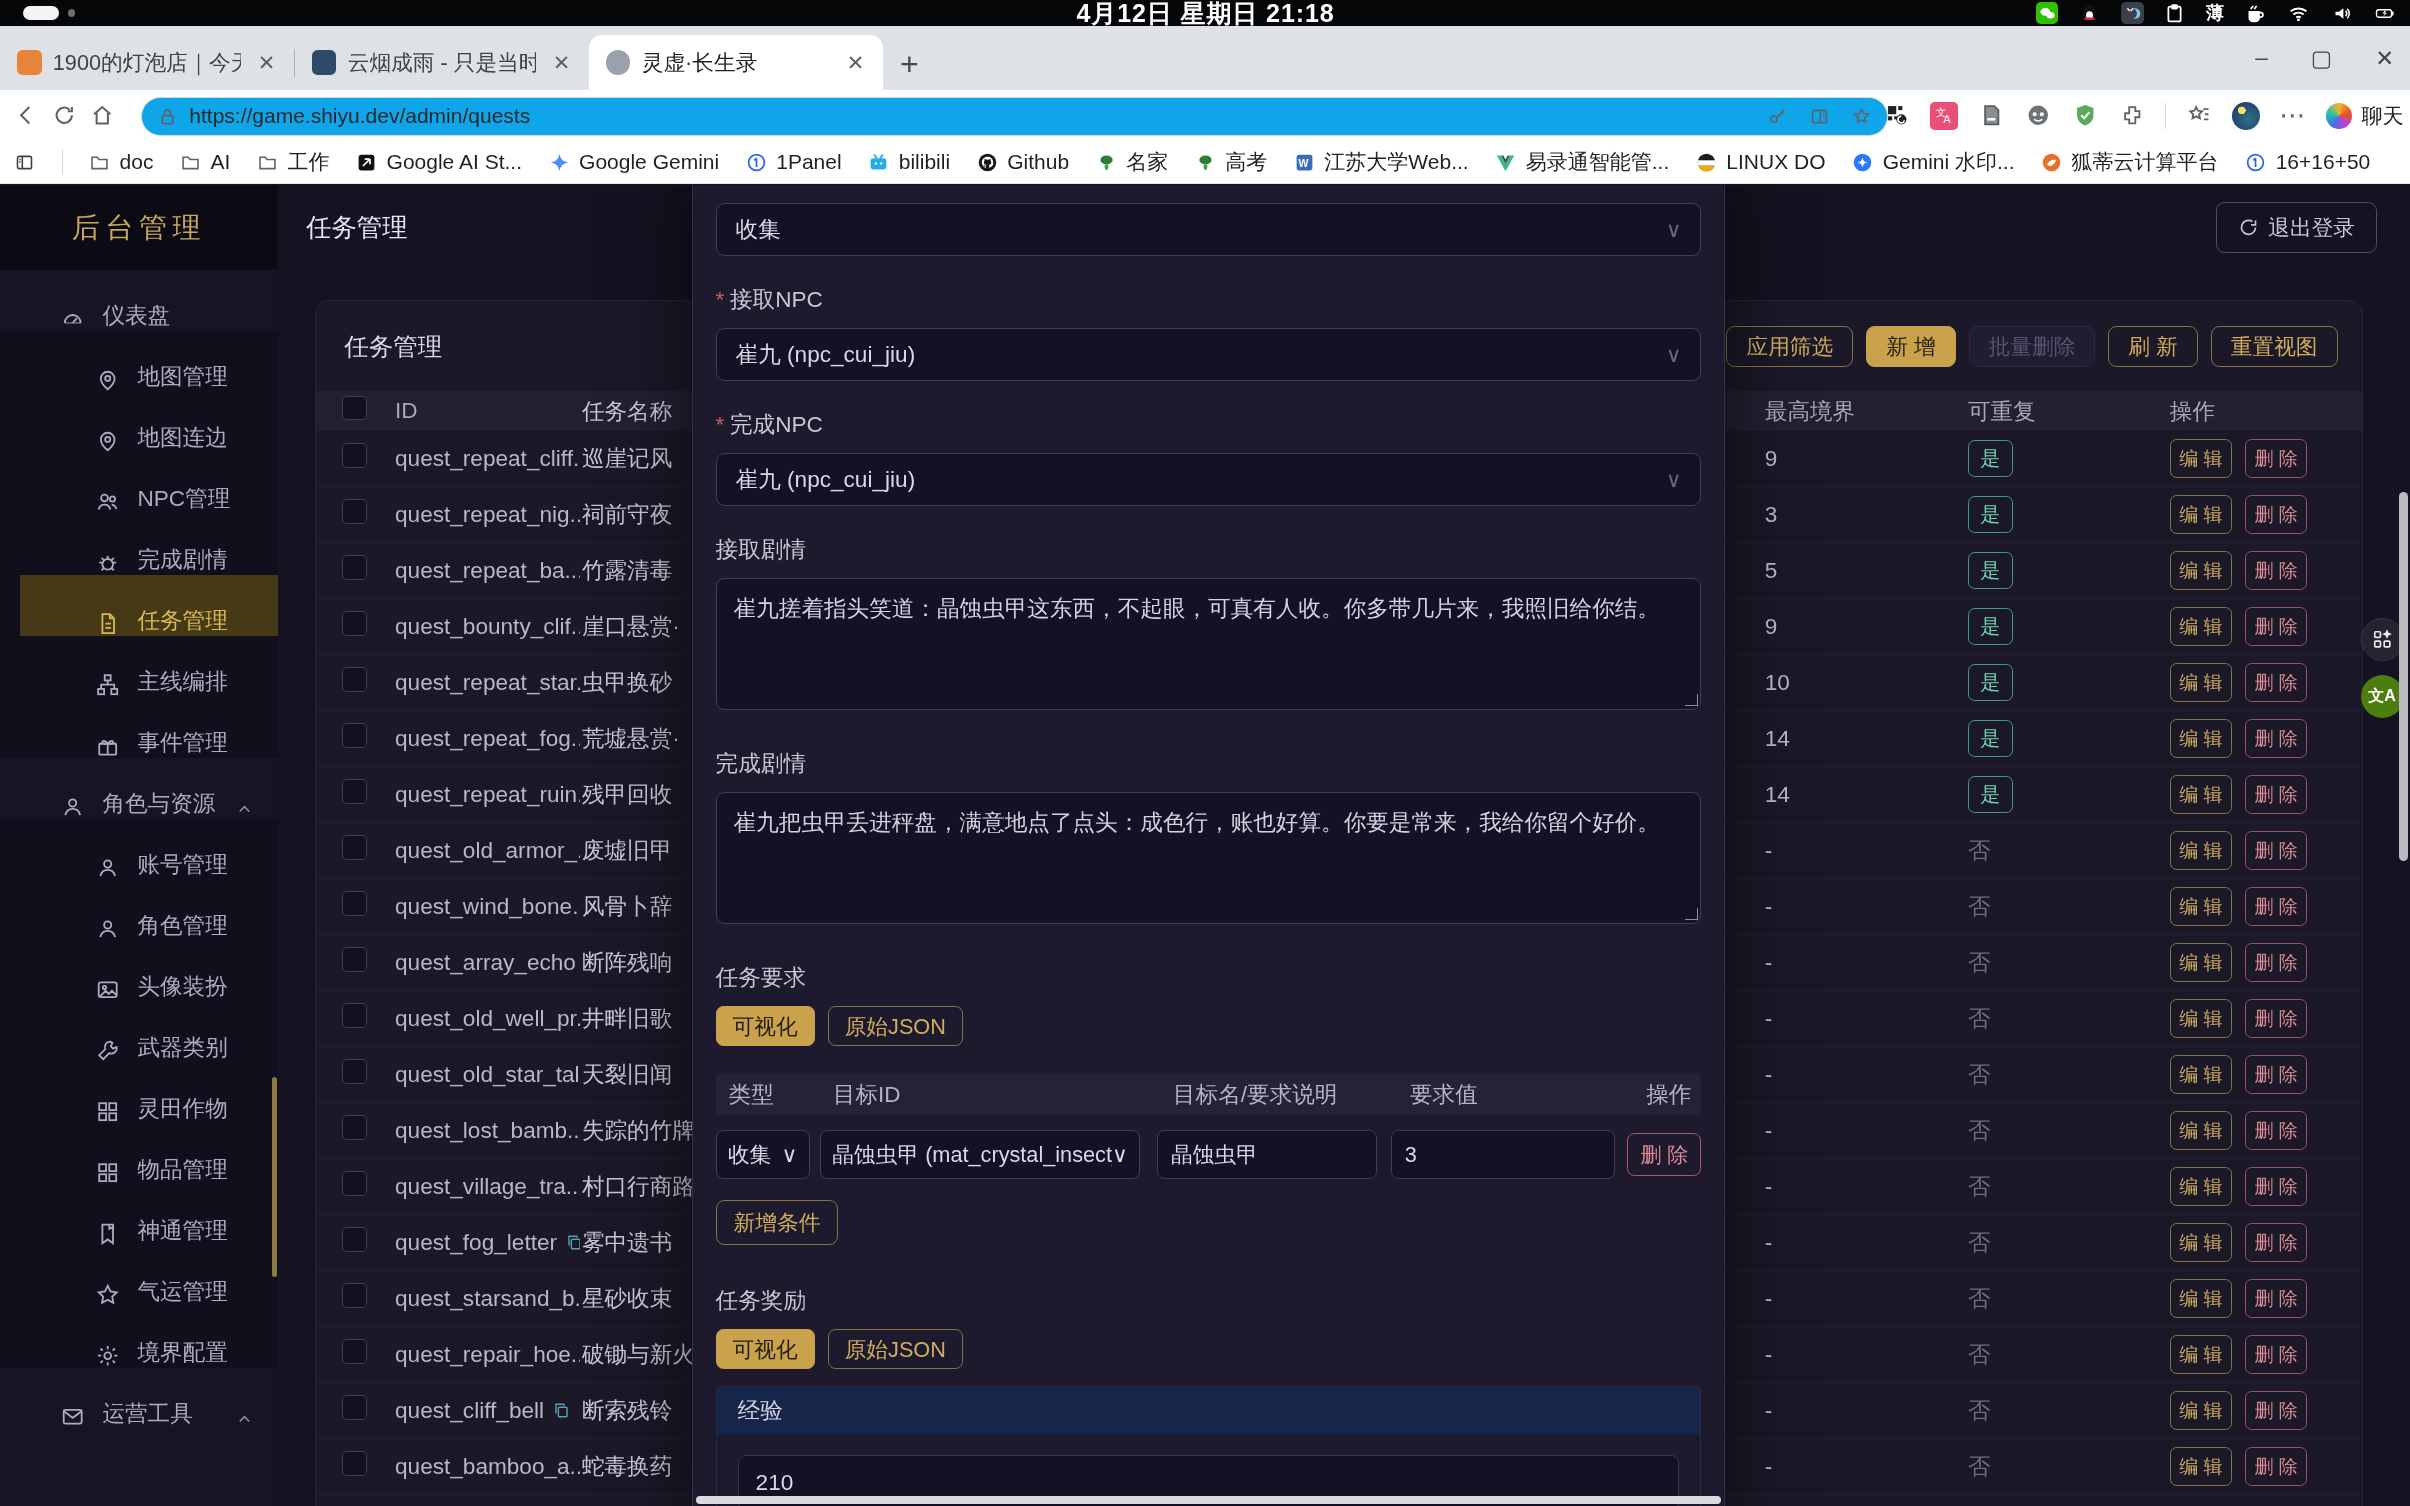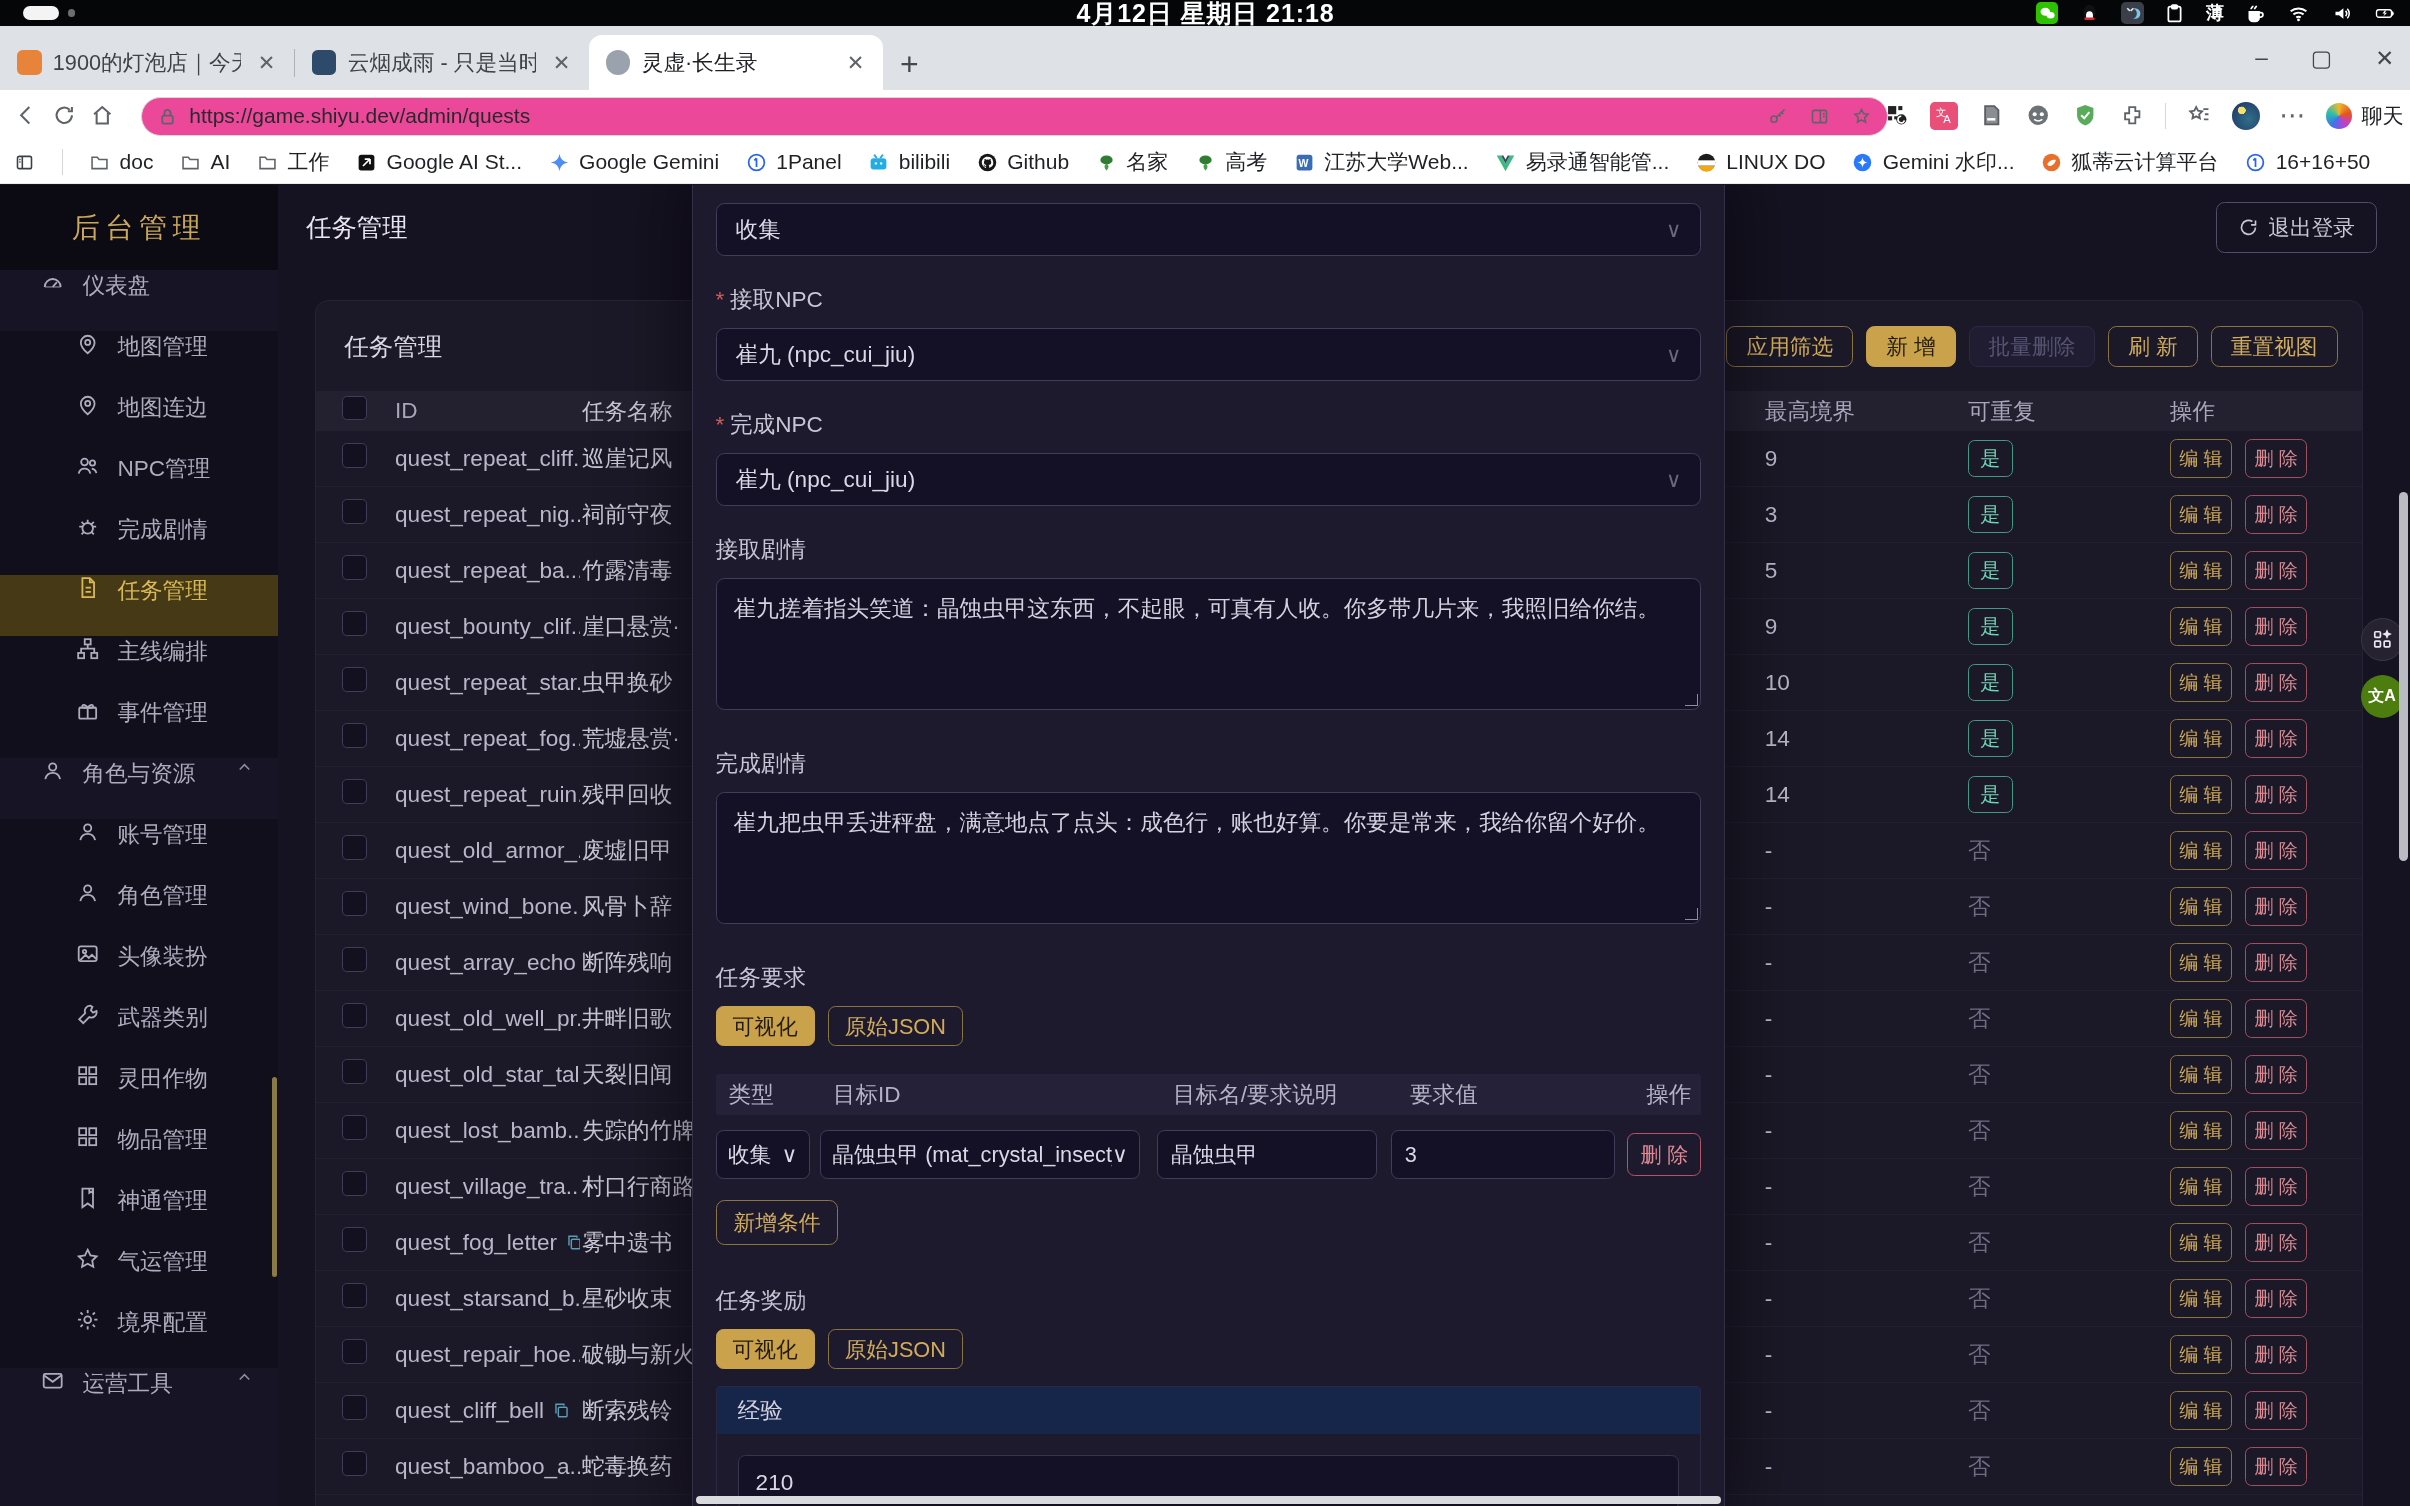--- a/index.html
+++ b/index.html
@@ -33,21 +33,21 @@
   .winctl { position:absolute; right:9.4px; top:0; height:64px; display:flex; align-items:center; gap:28px;
             color:#44474a; font-size:22.6px; }
   .winctl span { padding:0 7.5px; }
 
   
   .toolbar { position:absolute; top:90px; left:0; right:0; height:51px; background:#fff; z-index:39;
              display:flex; align-items:center; }
   .nav-ic { width:38px; height:38px; display:flex; align-items:center; justify-content:center; color:#5f6368; }
   .nav-ic svg { width:24.5px; height:24.5px; }
   .urlbar { position:absolute; left:141px; width:1747px; top:6.6px; height:39px; border:1.9px solid #d6d9dd;
-            border-radius:21px; background:#ec4899; display:flex; align-items:center; padding:0 15px; }
+            border-radius:21px; background:#0ea5e9; display:flex; align-items:center; padding:0 15px; }
   .urlbar svg { width:21px; height:21px; color:#5f6368; flex:none; }
   .url-text { flex:1; font-size:21px; color:#27292c; margin-left:11.3px; white-space:nowrap; overflow:hidden; }
   .url-right { display:flex; align-items:center; gap:21px; }
   .ext-row { position:absolute; right:7.5px; top:0; height:51px; display:flex; align-items:center; gap:19px; }
   .ext { width:28px; height:28px; display:flex; align-items:center; justify-content:center; }
   .ext svg { width:24.5px; height:24.5px; }
   .sep-v { width:0.9px; height:26px; background:#d3d6da; }
   .copilot { display:flex; align-items:center; gap:9.4px; font-size:21px; color:#202124;justify-content:center; }
   .cop-ic { width:26px; height:26px; border-radius:50%;
             background:conic-gradient(#f2b52a,#e6541f,#bc3fd4,#3f74e8,#29c0ad,#f2b52a); }
@@ -61,22 +61,22 @@
   .bm { display:flex; align-items:center; gap:8.5px; font-size:21px; color:#1f2124; white-space:nowrap; }
   .bm-ic { width:22.6px; height:22.6px; display:flex; align-items:center; justify-content:center; flex:none; }
   .bm-ic svg { width:21px; height:21px; }
 
   
   .app { position:absolute; top:185px; left:0; right:0; bottom:0; background:#151221; overflow:hidden; z-index:10; }
 
   .sidebar { position:absolute; left:0; top:0; bottom:0; width:278px; background:#171425; }
   .sb-head { height:85px; background:#0c0a13; color:#c9a75c; display:flex; align-items:center; justify-content:center;
              font-size:28px; letter-spacing:5.6px; }
-  .sb-item { height:61px; display:flex; align-items:flex-start; gap:17px; padding:0 24.5px 0 40px;
-             color:#aeabbd; font-size:22.6px; }
+  .sb-item { height:61px; display:flex; align-items:flex-end; gap:17px; padding:0 24.5px 0 40px;
+             color:#aeabbd; font-size:22.6px;margin-left:20px; }
   .sb-item svg { width:25.4px; height:25.4px; flex:none; }
   .sb-item .lbl { flex:1; }
   .chev { width:19px !important; height:19px !important; color:#8f8ba0; }
   .subwrap { background:#110f1c; }
   .subwrap .sb-item { padding-left:75px; }
   .sb-item.active { background:#453a15; color:#d9b957; }
   .sb-thumb { position:absolute; right:0.9px; top:892px; width:4.7px; height:200px; background:#8a7a45; border-radius:2.8px; }
 
   .navbar { position:absolute; left:278px; right:0; top:0; height:85px; display:flex; align-items:center;
             justify-content:space-between; padding:0 34px 0 28px; }

